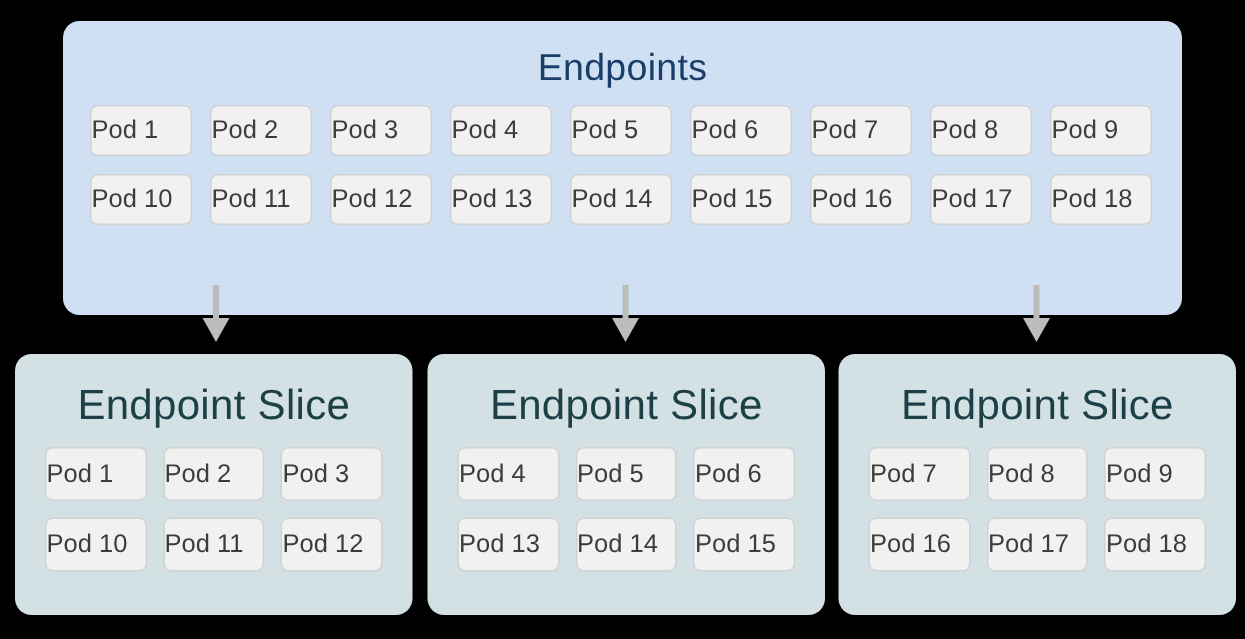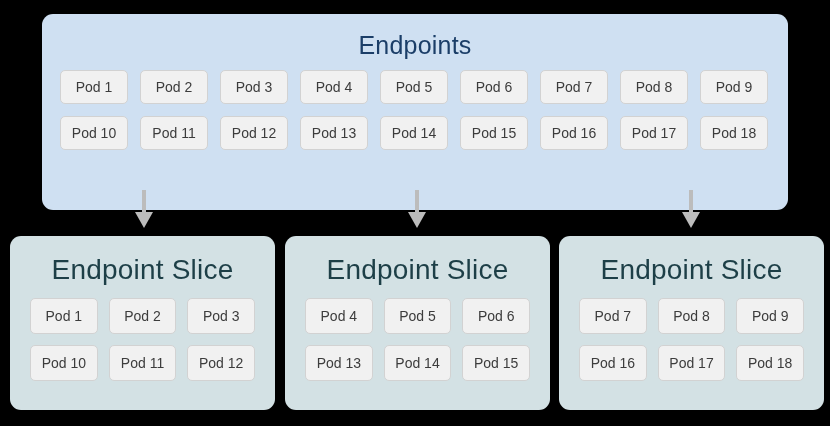--- a/index.html
+++ b/index.html
@@ -58,22 +58,22 @@
     width: 68px;
   }
 
   
   .pod {
     background: #f1f1f1;
     border: 1px solid #d2d2d2;
     border-radius: 5px;
     height: 34px;
     line-height: 32px;
-    text-align: center;
-    font-size: 14px;
+    text-align: left;
+    font-size: 17px;
     color: #3c3c3c;
     box-sizing: border-box;
   }
 
   
   .arrow {
     position: absolute;
     width: 26px;
     height: 38px;
   }

